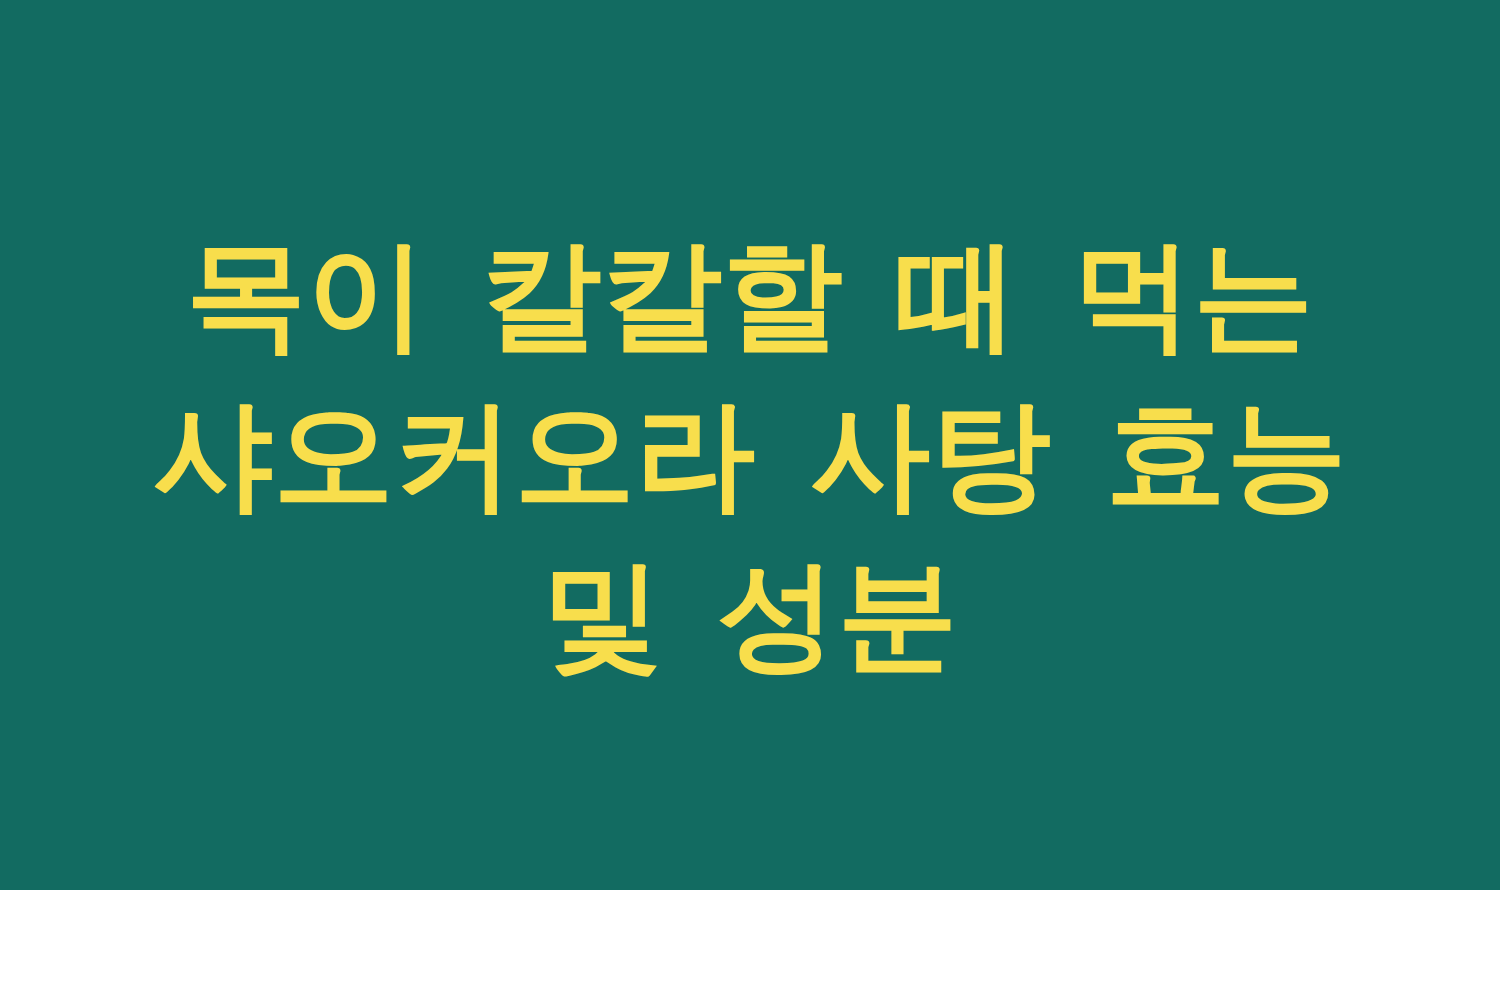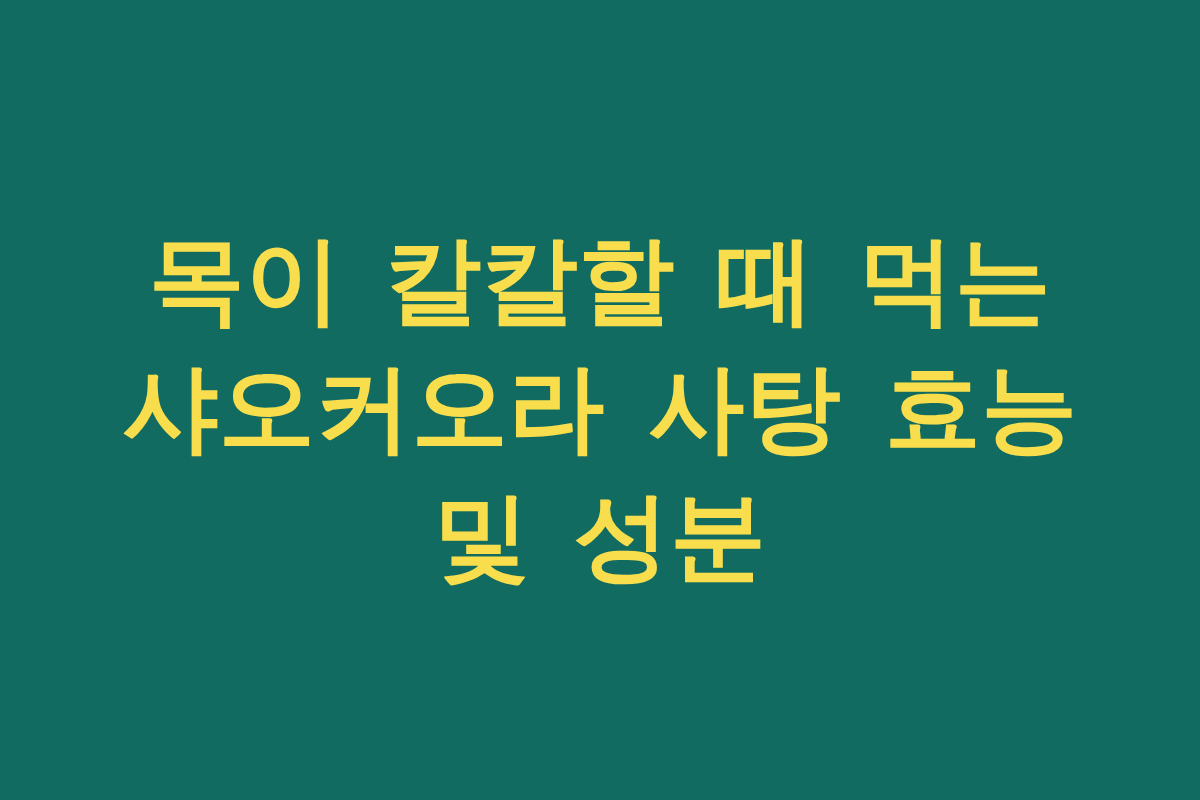--- a/index.html
+++ b/index.html
@@ -10,21 +10,21 @@
   body {
     width: 1200px;
     height: 800px;
     overflow: hidden;
     font-family: "DejaVu Sans", sans-serif;
   }
 
   #thumbnail-card {
     position: relative;
     width: 1200px;
-    height: 800px;
+    height: 712px;
     background: #126B61;
     display: flex;
     align-items: center;
     justify-content: center;
     box-sizing: border-box;
   }
 
   #title-block {
     width: 1010px;
     margin: 0;

